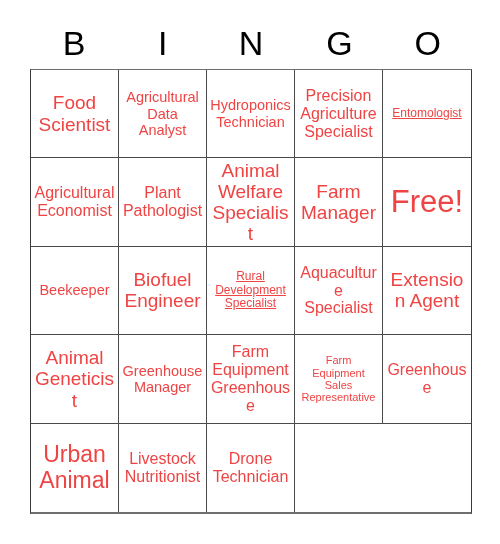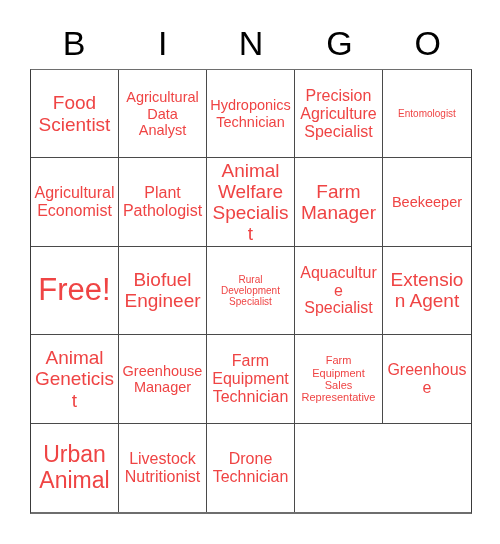--- a/index.html
+++ b/index.html
@@ -85,21 +85,21 @@
     word-wrap: break-word;
   }
 
   
   .fs-xxl .cell-text { font-size: 31px; }
   .fs-xl  .cell-text { font-size: 23px; }
   .fs-lg  .cell-text { font-size: 21px; }
   .fs-md  .cell-text { font-size: 19px; }
   .fs-sm  .cell-text { font-size: 16px; }
   .fs-xs  .cell-text { font-size: 14.5px; }
-  .fs-xxs .cell-text { font-size: 10px; }
+  .fs-xxs .cell-text { font-size: 12px; text-decoration: underline; }
   .fs-tiny .cell-text { font-size: 11px; }
 </style>
 </head>
 <body>
 
 <div id="bingo-card">
 
   <div id="header-row">
       <div class="header-letter">B</div>
       <div class="header-letter">I</div>
@@ -129,46 +129,46 @@
       </div>
       <div class="bingo-cell fs-sm">
         <span class="cell-text">Plant Pathologist</span>
       </div>
       <div class="bingo-cell fs-md">
         <span class="cell-text">Animal Welfare Specialist</span>
       </div>
       <div class="bingo-cell fs-md">
         <span class="cell-text">Farm Manager</span>
       </div>
+      <div class="bingo-cell fs-xxl">
+        <span class="cell-text">Free!</span>
+      </div>
       <div class="bingo-cell fs-xs">
         <span class="cell-text">Beekeeper</span>
-      </div>
-      <div class="bingo-cell fs-xxl">
-        <span class="cell-text">Free!</span>
       </div>
       <div class="bingo-cell fs-md">
         <span class="cell-text">Biofuel Engineer</span>
       </div>
       <div class="bingo-cell fs-xxs">
         <span class="cell-text">Rural Development Specialist</span>
       </div>
       <div class="bingo-cell fs-sm">
         <span class="cell-text">Aquaculture Specialist</span>
       </div>
       <div class="bingo-cell fs-md">
         <span class="cell-text">Extension Agent</span>
       </div>
       <div class="bingo-cell fs-md">
         <span class="cell-text">Animal Geneticist</span>
       </div>
       <div class="bingo-cell fs-xs">
         <span class="cell-text">Greenhouse Manager</span>
       </div>
       <div class="bingo-cell fs-sm">
-        <span class="cell-text">Farm Equipment Technician</span>
+        <span class="cell-text">Farm Equipment Greenhouse</span>
       </div>
       <div class="bingo-cell fs-tiny">
         <span class="cell-text">Farm Equipment Sales Representative</span>
       </div>
       <div class="bingo-cell fs-sm">
         <span class="cell-text">Greenhouse</span>
       </div>
       <div class="bingo-cell fs-xl">
         <span class="cell-text">Urban Animal</span>
       </div>

